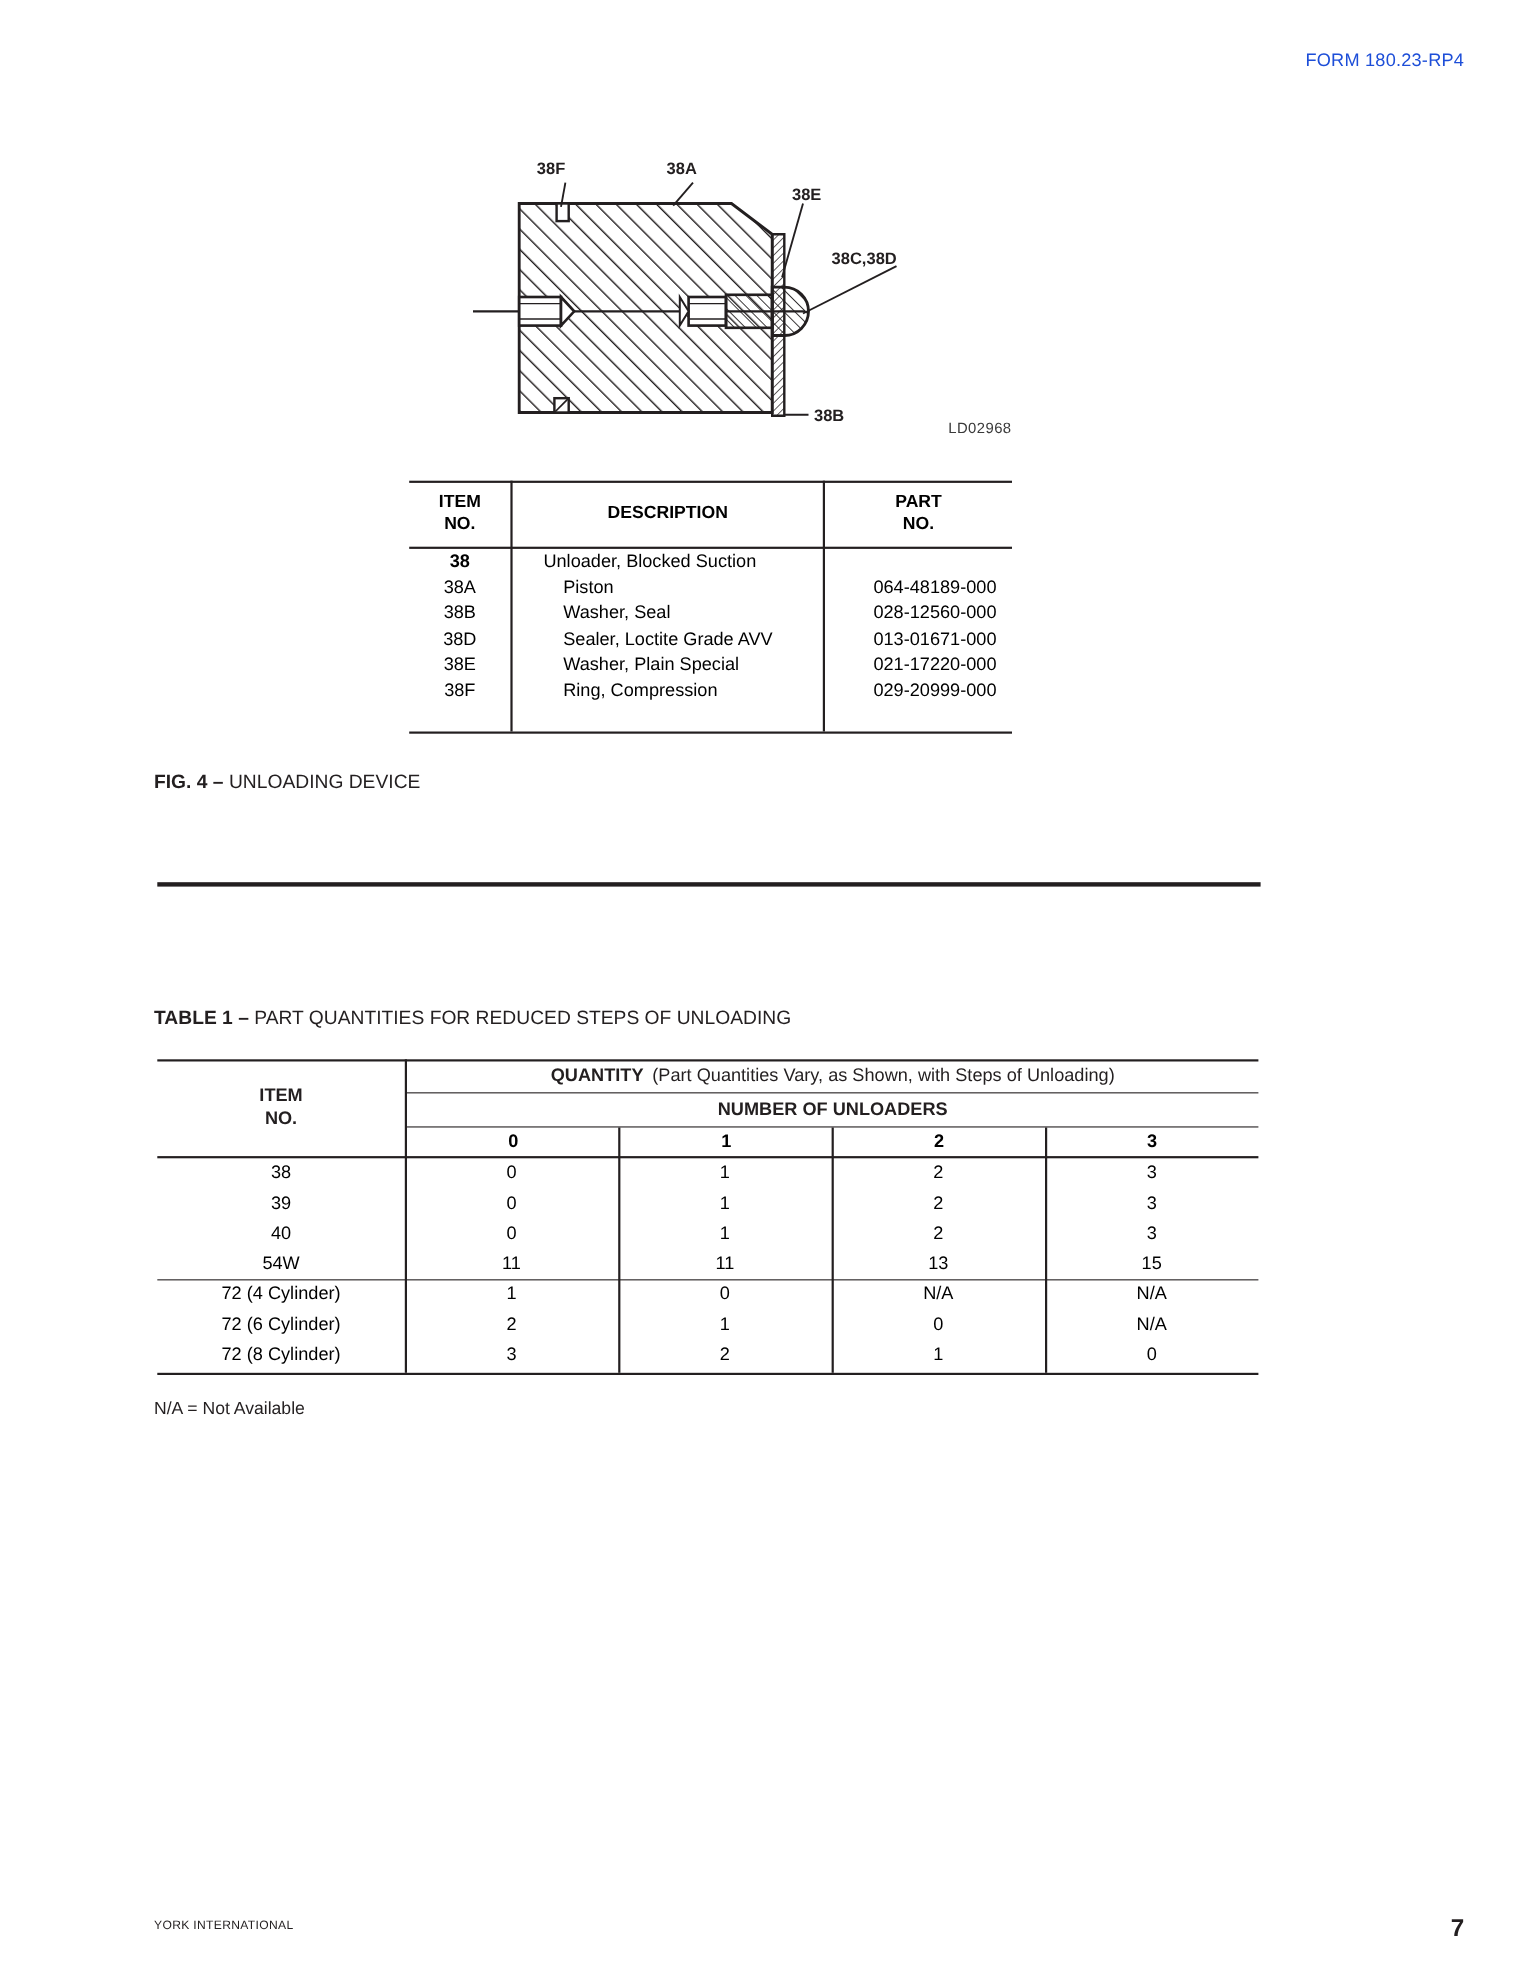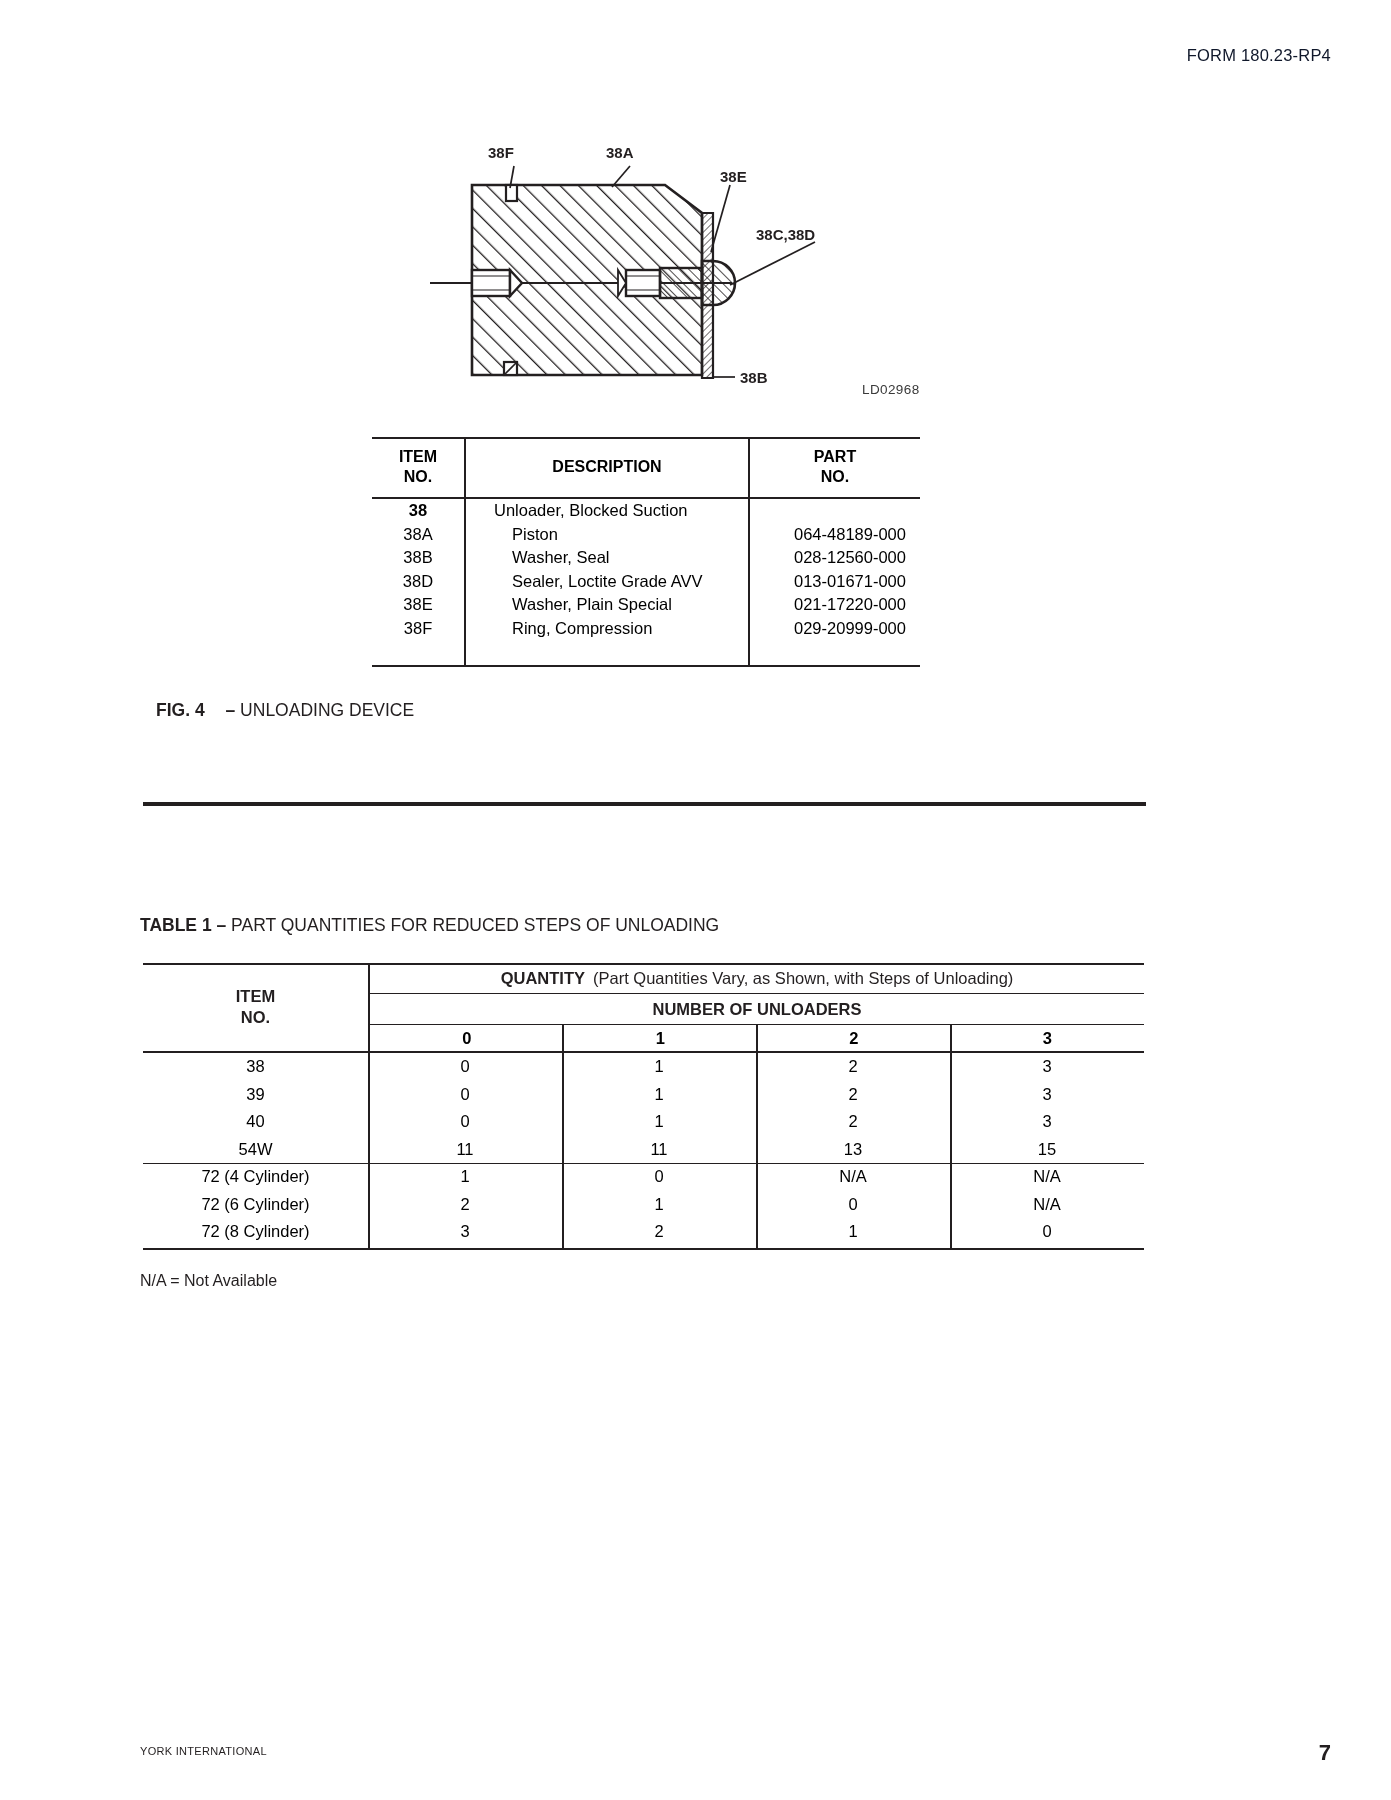--- a/index.html
+++ b/index.html
@@ -10,21 +10,21 @@
     color:#000000;
     position:relative;
     overflow:hidden;
     -webkit-font-smoothing:antialiased;
   }
   .page{position:absolute;inset:0;}
 
   
   .form-header{
     position:absolute;top:46px;right:60px;
-    font-size:16.5px;letter-spacing:.2px;color:#0f172a;
+    font-size:16.5px;letter-spacing:.2px;color:#1d4ed8;
   }
 
   
   .figure-area{
     position:absolute;left:430px;top:130px;width:520px;height:275px;
   }
   .drawing-svg{display:block;}
   .drawing-id{
     position:absolute;left:862px;top:382px;
     font-size:13.5px;color:#3a3a3a;letter-spacing:.4px;
@@ -56,21 +56,21 @@
   .pt-c-item{width:92px;text-align:center;}
   .pt-c-desc{width:284px;padding-left:30px;box-sizing:border-box;}
   .pt-c-desc.indent{padding-left:48px;}
   .pt-c-part{width:172px;padding-left:46px;box-sizing:border-box;}
   .bold{font-weight:bold;}
 
   
   .fig-caption{
     position:absolute;left:140px;top:700px;font-size:17.5px;color:#231f20;
   }
-  .fig-caption .lead{font-weight:bold;margin-left:16px;}
+  .fig-caption .lead{font-weight:bold;}
 
   
   .separator{
     position:absolute;left:143px;top:802px;width:1003px;height:3.6px;background:#231f20;
   }
 
   
   .table1-caption{
     position:absolute;left:140px;top:915px;font-size:17.5px;color:#231f20;
   }

